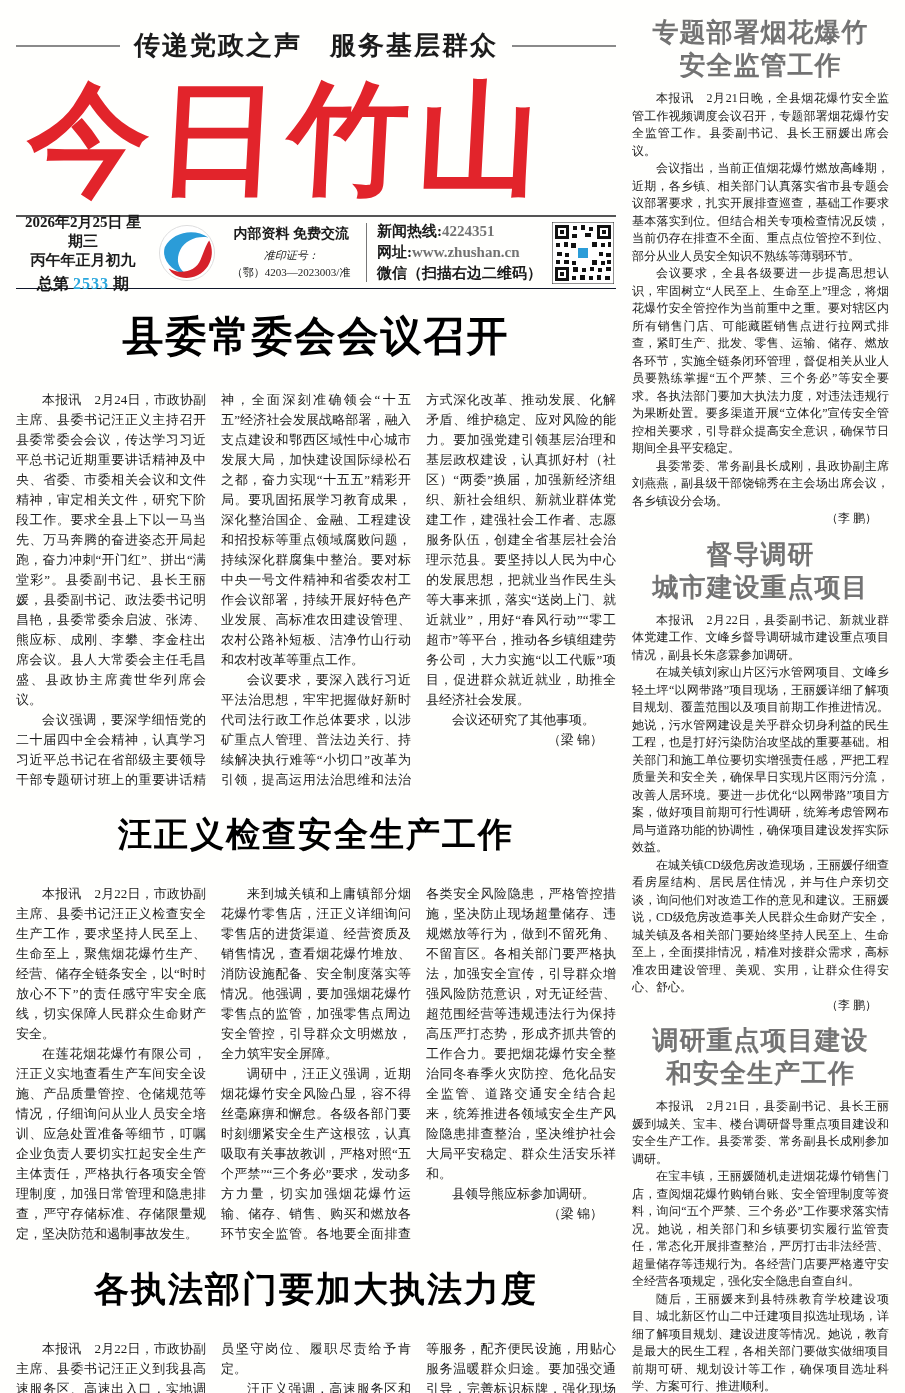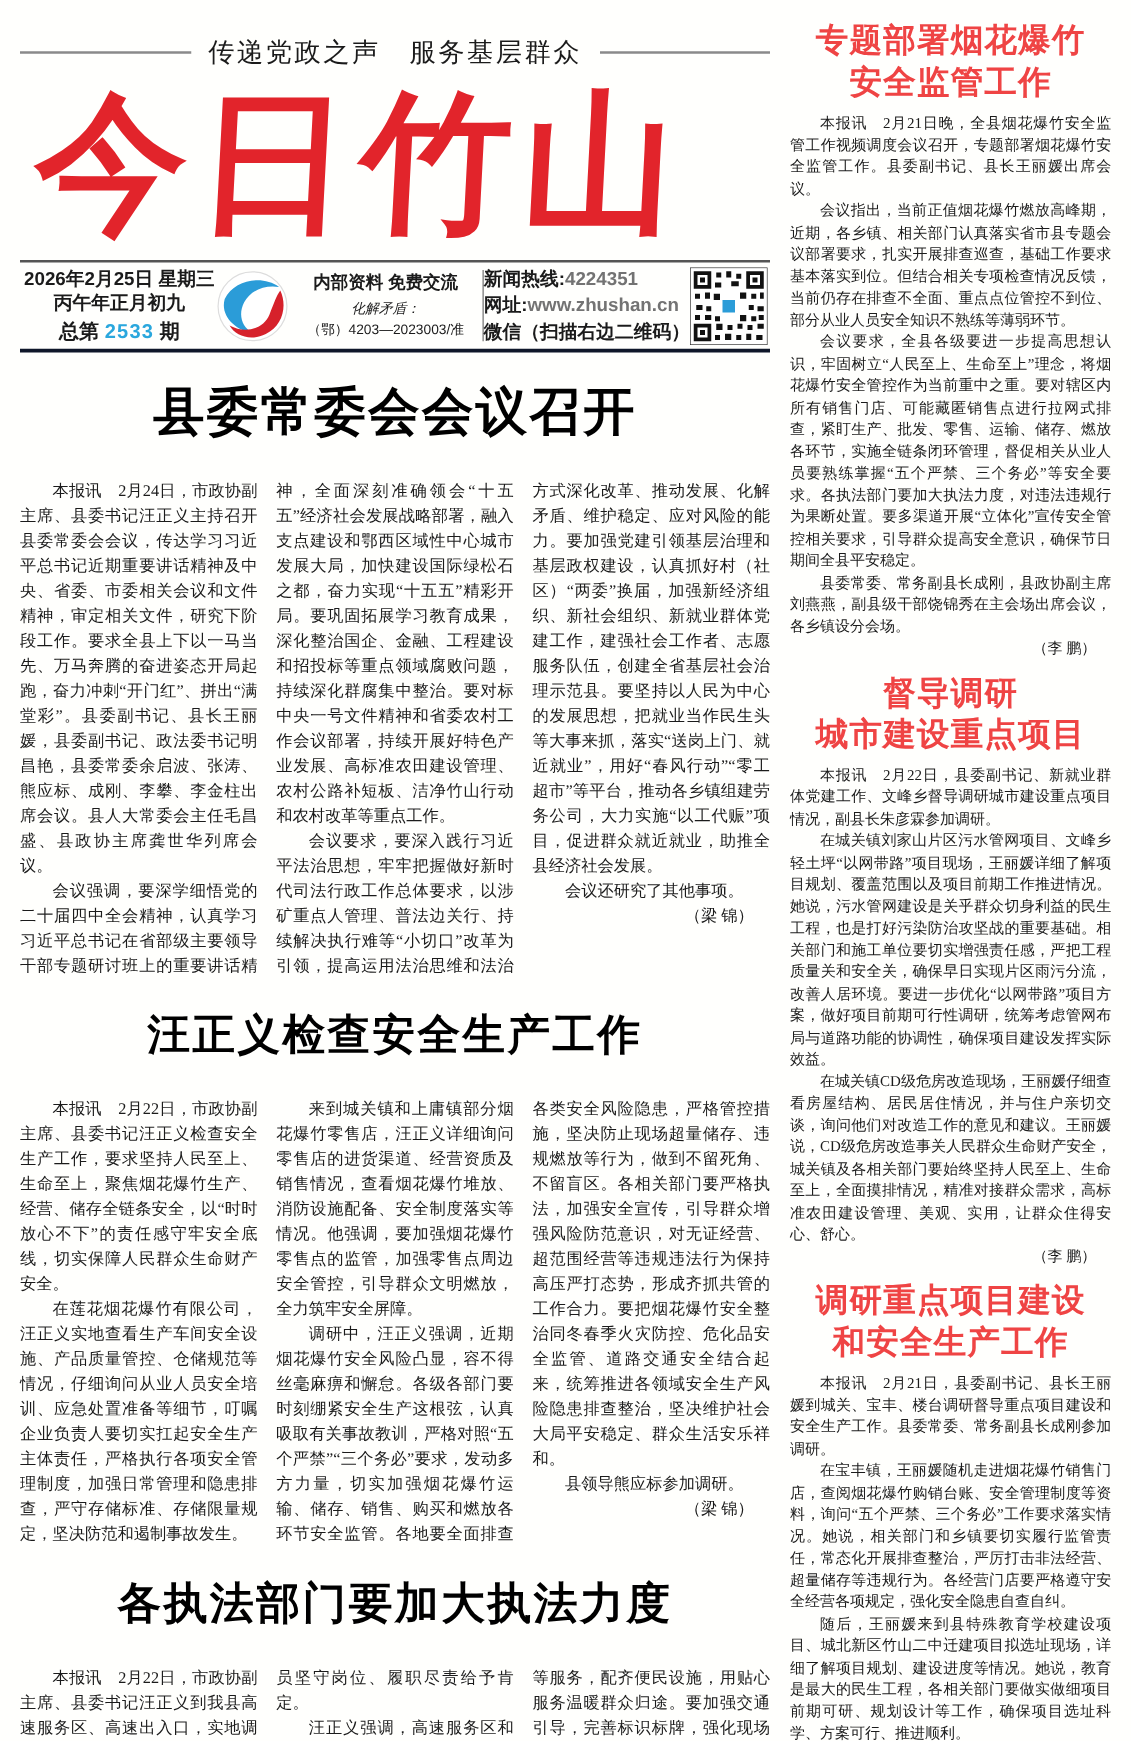--- a/index.html
+++ b/index.html
@@ -8,32 +8,32 @@
     background:#fffffd;color:#1b1b1b;overflow:hidden;box-sizing:border-box;
     font-family:"Liberation Serif","DejaVu Serif",serif;
     padding:14px 16px 0 16px;display:flex;gap:16px;
   }
   .col-left{width:600px;flex:0 0 600px;}
   .col-right{width:257px;flex:0 0 257px;}
 
   
   .slogan-row{display:flex;align-items:center;gap:14px;margin:14px 0 2px 0;}
   .slogan-row .rule{flex:1;height:2px;background:#8a8a8a;}
-  .slogan-text{font-weight:normal;font-size:21px;letter-spacing:2px;white-space:nowrap;
+  .slogan-text{font-weight:bold;font-size:26px;letter-spacing:2px;white-space:nowrap;
     font-family:"Liberation Sans","DejaVu Sans",sans-serif;}
   .brand-title{
     color:#e2242b;font-weight:900;font-size:122px;line-height:140px;height:150px;
     display:flex;justify-content:space-between;align-items:center;padding:0 12px;
     transform:skewX(-3deg);letter-spacing:8px;white-space:nowrap;overflow:hidden;
     font-family:"Liberation Serif","DejaVu Serif",serif;
   }
   .infobar{
-    border-top:2px solid #555;border-bottom:3px solid #0f172a;
-    display:flex;align-items:center;padding:6px 2px;height:74px;box-sizing:border-box;
-    font-family:Liberation Sans, sans-serif;
+    border-top:2px solid #555;border-bottom:1px solid #0f172a;
+    display:flex;align-items:center;padding:6px 2px;gap:10px;height:74px;box-sizing:border-box;
+    font-family:Liberation Serif, serif;
   }
   .date-block{width:160px;text-align:center;font-size:15px;line-height:19px;font-weight:bold;}
   .issue-line{margin-top:4px;font-size:16px;}
   .issue-number{color:#2aa7dd;font-weight:900;letter-spacing:1px;}
   .logo-wrap{width:58px;height:58px;flex:0 0 58px;}
   .notice-block{width:160px;text-align:center;font-size:14px;line-height:17px;font-weight:bold;}
   .permit-label{font-size:11px;font-weight:normal;margin-top:5px;font-style:italic;}
   .permit-number{font-size:11px;font-weight:normal;}
   .vdiv{width:1px;align-self:stretch;background:#777;}
   .contact-block{flex:1;font-size:15px;line-height:21px;font-weight:bold;white-space:nowrap;}
@@ -44,21 +44,21 @@
   .headline{font-weight:900;text-align:center;letter-spacing:2px;
     font-family:"Liberation Serif","DejaVu Serif",serif;color:#000;}
   .h-a1{font-size:41px;margin:20px 0 14px 0;}
   .h-a2{font-size:34px;margin:22px 0 14px 0;}
   .h-a3{font-size:35px;margin:22px 0 14px 0;}
   .cols{column-count:3;column-gap:15px;text-align:justify;font-size:13px;line-height:20px;margin-top:26px;}
   .cols p,.rbody p{margin:0;text-indent:2em;}
   .byline{text-align:right;text-indent:0 !important;padding-right:1em;}
 
   .r-headline{font-weight:900;text-align:center;font-size:26px;line-height:33px;
-    letter-spacing:1px;margin:10px 0 8px 0;color:#ef4444;
+    letter-spacing:1px;margin:10px 0 8px 0;color:#737373;
     font-family:"Liberation Serif","DejaVu Serif",serif;}
   .r-headline.first{margin-top:2px;}
   .rbody{text-align:justify;font-size:12px;line-height:17.5px;}
 </style>
 </head>
 <body>
 
 <div class="page">
 
   <div class="col-left">
@@ -83,21 +83,21 @@
       <div class="logo-wrap">
         <svg viewBox="0 0 60 60" width="58" height="58">
           <circle cx="30" cy="30" r="28.5" fill="#ffffff" stroke="#dddddd" stroke-width="1"></circle>
           <path d="M7,24 C15,8 38,4 52,14 C40,12 28,17 23,27 C18,37 21,47 30,52 C16,50 3,38 7,24 Z" fill="#2b9cd8"></path>
           <path d="M53,17 C59,30 55,46 41,53 C29,59 16,55 11,46 C24,53 39,49 44,37 C48,27 50,21 53,17 Z" fill="#d6212b"></path>
         </svg>
       </div>
 
       <div class="notice-block">
         <div>内部资料 免费交流</div>
-        <div class="permit-label">化解矛盾：</div>
+        <div class="permit-label">准印证号：</div>
         <div class="permit-number">（鄂）4203—2023003/准</div>
       </div>
 
       <div class="vdiv"></div>
 
       <div class="contact-block">
         <div>
           <span>新闻热线:</span><span class="blue">4224351</span>
         </div>
         <div>

